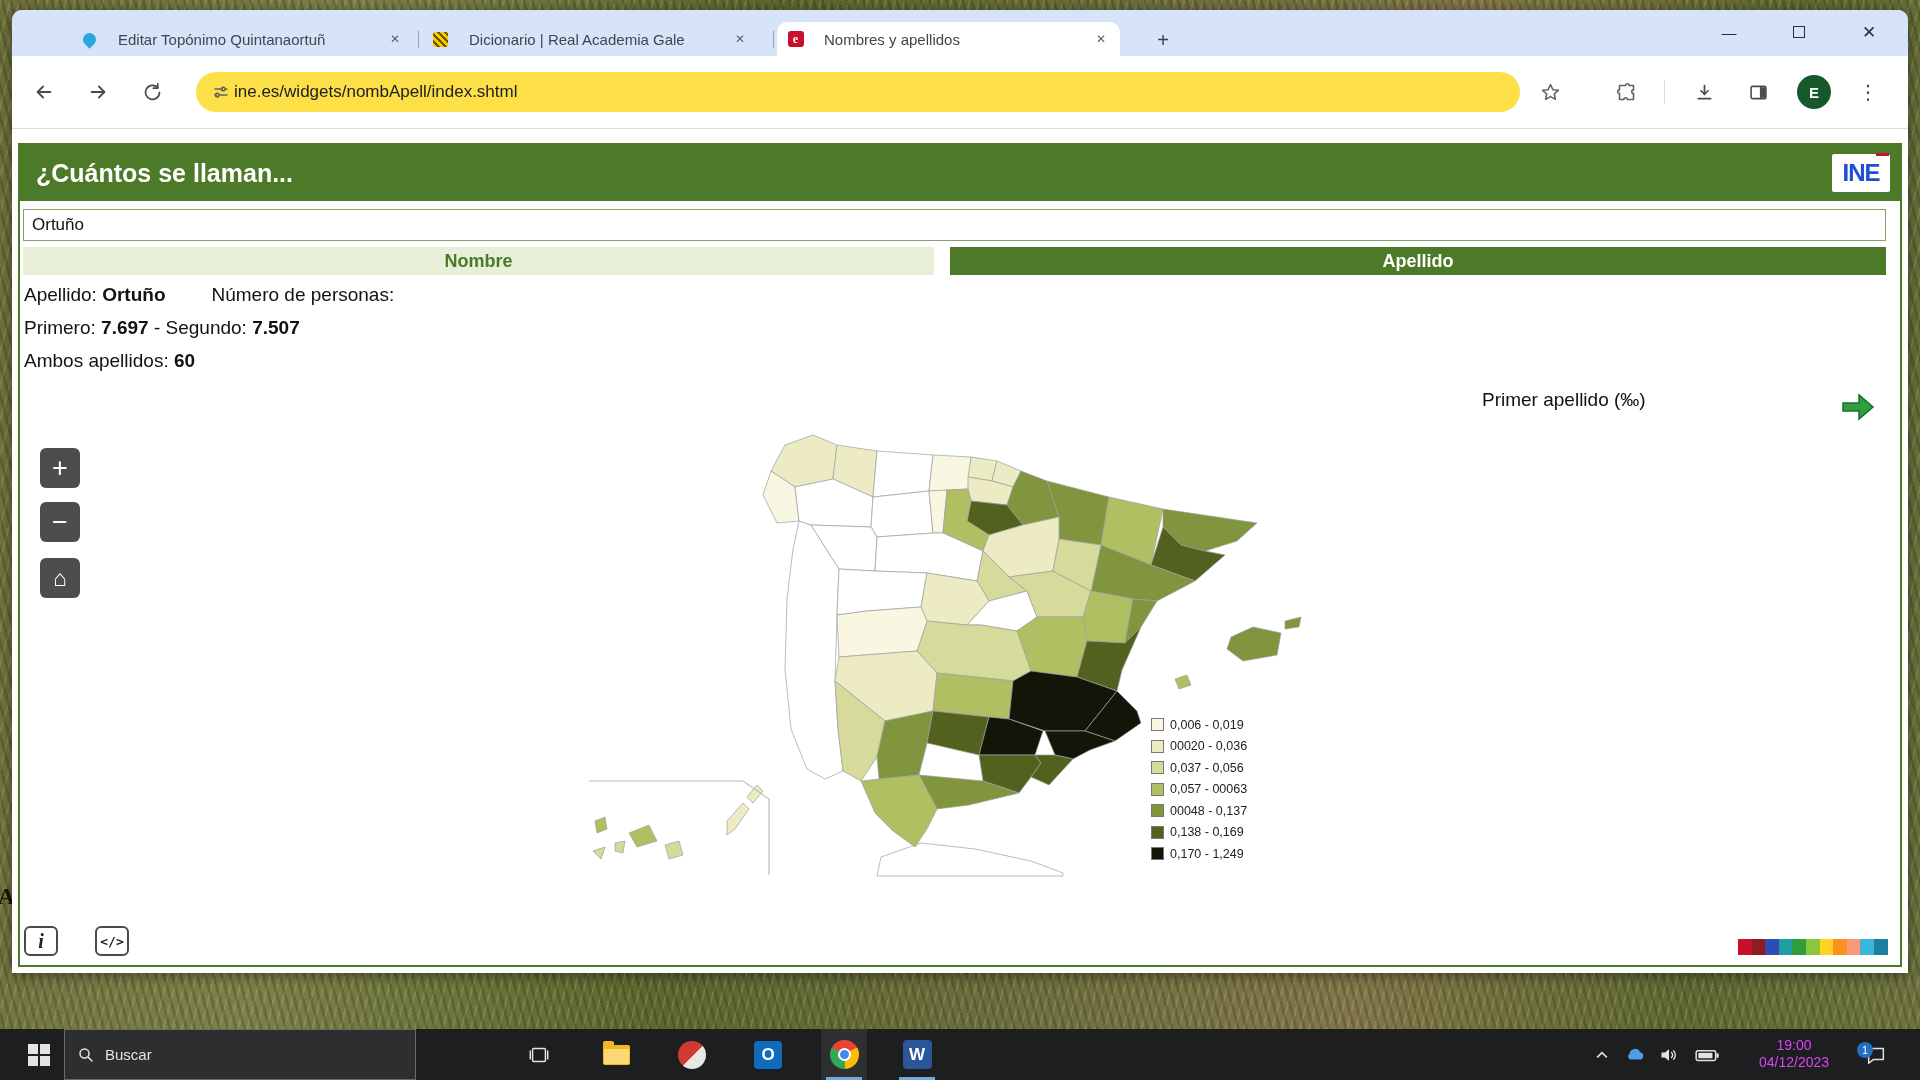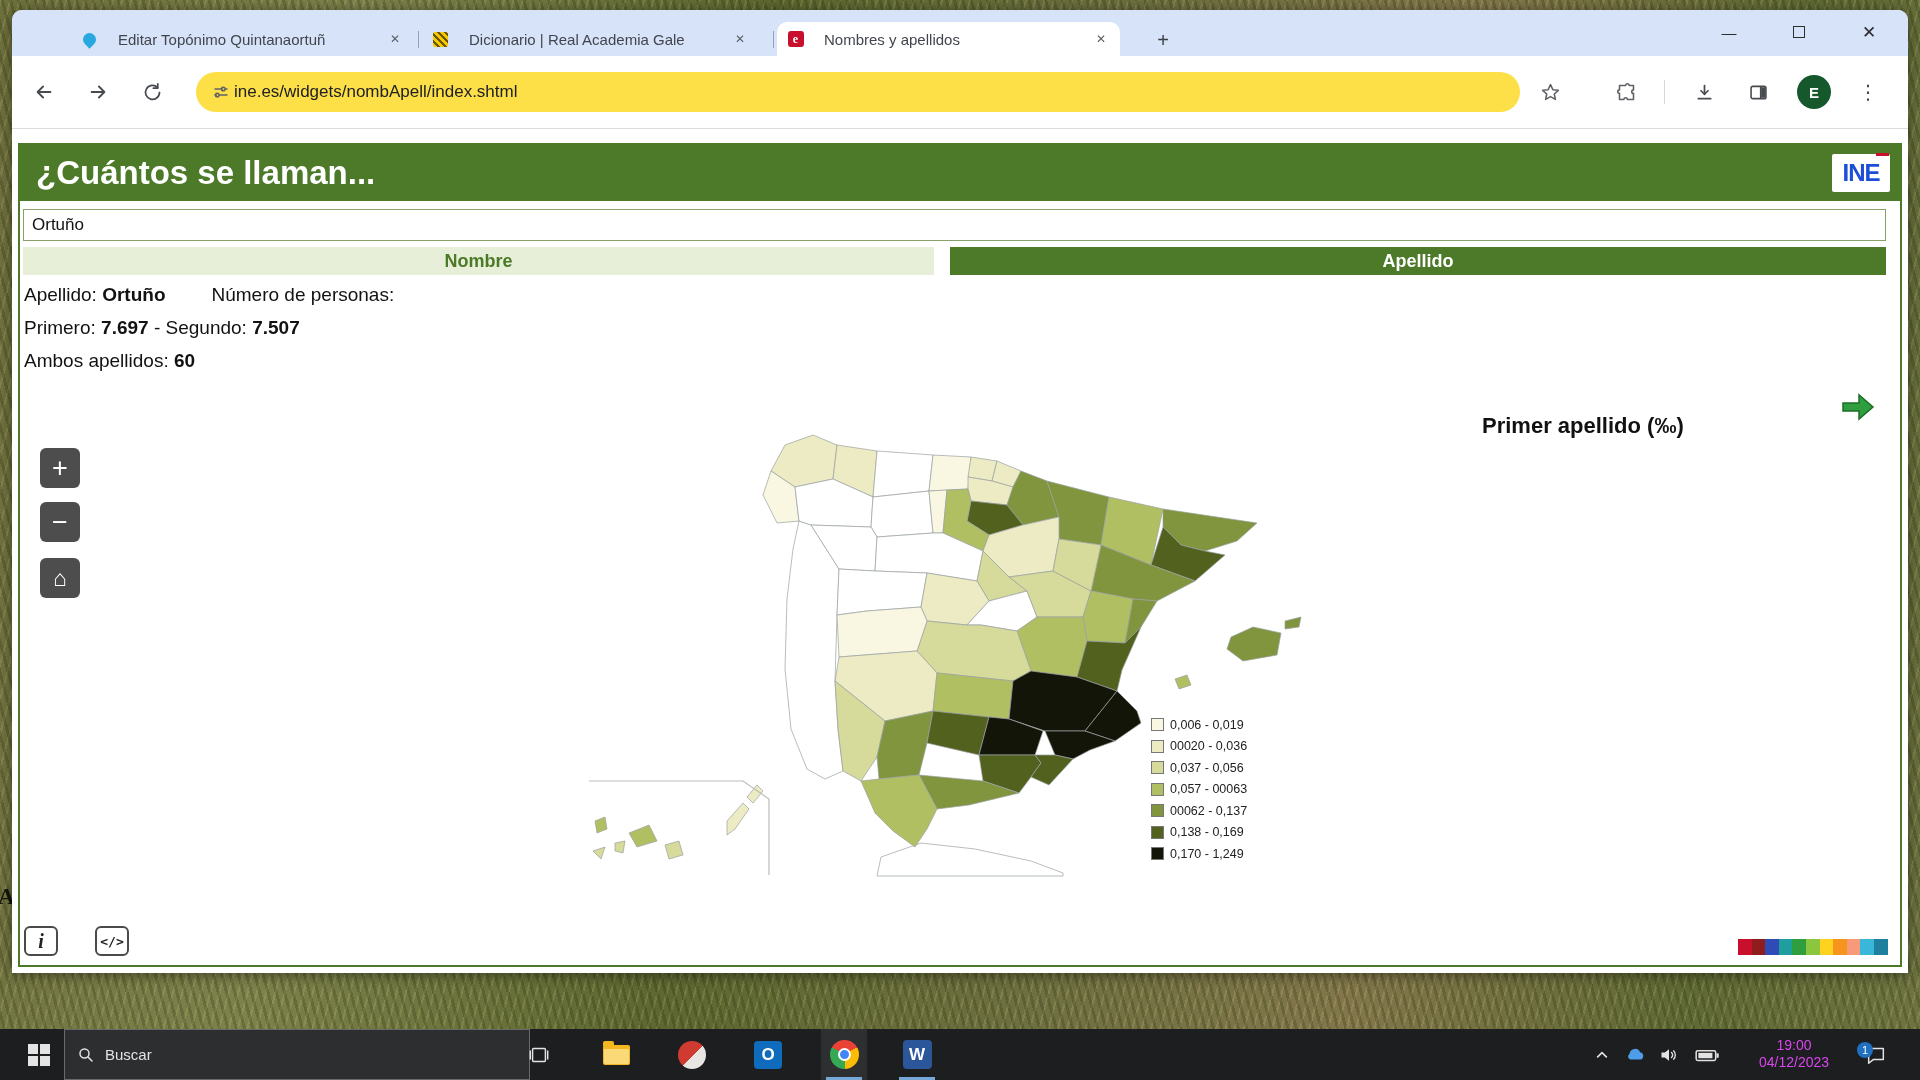--- a/index.html
+++ b/index.html
@@ -31,49 +31,49 @@
   .toolbar{position:absolute;left:0;top:46px;width:100%;height:72px;background:#fff}
   .cbtn{position:absolute;top:16px;width:40px;height:40px;border-radius:50%;display:flex;align-items:center;justify-content:center;color:#5f6368}
   .urlpill{position:absolute;left:184px;top:16px;width:1324px;height:40px;border-radius:20px;background:#fde047;display:flex;align-items:center;gap:4px;padding:0 16px;font-size:17px;color:#202124}
   .kebab{font-size:20px;color:#444}
   .avatar{position:absolute;left:1785px;top:19px;width:34px;height:34px;border-radius:50%;background:#14582c;color:#fff;font-size:15px;font-weight:bold;display:flex;align-items:center;justify-content:center}
   .tooldiv{position:absolute;left:1652px;top:24px;width:1px;height:24px;background:#d5d9de}
   
   .page{position:absolute;left:0;top:118px;width:100%;height:845px;background:#fff;border-top:1px solid #dadce0;overflow:hidden}
   .widget-border{position:absolute;left:6px;top:14px;width:1884px;height:824px;border:2px solid #4c7a28}
   .gheader{position:absolute;left:8px;top:16px;width:1880px;height:56px;background:#4c7a28;display:flex;align-items:center}
-  .gheader .t{color:#fff;font-weight:bold;font-size:33px;margin-left:16px}
+  .gheader .t{color:#fff;font-weight:bold;font-size:25px;margin-left:16px}
   .inelogo{position:absolute;right:10px;top:9px;width:58px;height:38px;background:#fff;border-radius:2px;display:flex;align-items:center;justify-content:center}
   .inelogo .txt{color:#1d4ed8;font-weight:bold;font-size:24px;letter-spacing:-1px;position:relative}
   .inelogo .bar{position:absolute;right:1px;top:-1px;width:13px;height:3px;background:#c8102e}
   .search-input{position:absolute;left:11px;top:80px;width:1863px;height:32px;border:1px solid #8aa06a;padding:0 8px;font-size:17px;color:#111;font-family:"Liberation Sans",sans-serif}
   .wtab{position:absolute;top:118px;height:28px;display:flex;align-items:center;justify-content:center;font-weight:bold;font-size:18px}
   .wtab.nombre{left:11px;width:911px;background:#e7efd8;color:#4c7a28}
   .wtab.apellido{left:938px;width:936px;background:#4c7a28;color:#fff}
   .rline{position:absolute;left:12px;font-size:19px;color:#121212;display:flex;align-items:baseline;white-space:pre}
   .rline b{font-weight:bold}
   .zbtn{position:absolute;left:28px;width:40px;height:40px;background:#4d4d4d;border-radius:6px;color:#fff;display:flex;align-items:center;justify-content:center;font-size:27px}
-  .map-title{position:absolute;left:1470px;top:284px;width:230px;font-weight:bold;font-size:22px;color:#111}
+  .map-title{position:absolute;left:1470px;top:260px;width:230px;font-weight:normal;font-size:19px;color:#111}
   .next-arrow{position:absolute;left:1826px;top:258px;width:40px;height:40px;display:flex;align-items:center;justify-content:center}
   .mapbox{position:absolute;left:573px;top:300px;width:735px;height:448px}
   .mapbox polygon{stroke:#9aa0a0;stroke-width:.7;stroke-linejoin:round}
   .legend{position:absolute;left:1139px;top:585px}
   .lrow{display:flex;align-items:center;gap:6px;height:21.5px}
   .lswatch{width:13px;height:13px;border:1px solid #777;flex:0 0 auto}
   .llabel{font-size:12.5px;color:#222}
   .squarebtn{position:absolute;width:34px;height:30px;border:2px solid #4a4a4a;border-radius:6px;background:#fff;display:flex;align-items:center;justify-content:center;color:#222}
   .info-i{font-family:"Liberation Serif",serif;font-style:italic;font-weight:bold;font-size:20px}
   .code-t{font-family:"DejaVu Sans Mono",monospace;font-weight:bold;font-size:13px}
   .strip{position:absolute;left:1726px;top:810px;display:flex}
   .strip span{width:13.6px;height:16px;display:block}
   
   .taskbar{position:absolute;left:0;top:1029px;width:1920px;height:51px;background:#1d1e20}
   .tbtn{position:absolute;top:0;width:46px;height:51px;display:flex;align-items:center;justify-content:center}
   .underl{position:absolute;left:5px;right:5px;bottom:0;height:3px;background:#76a9d8}
-  .tb-search{position:absolute;left:64px;top:0;width:466px;height:51px;background:#2d2e30;border:1px solid #6a6a6a;display:flex;align-items:center;gap:10px;padding-left:12px;color:#e3e3e3;font-size:15px}
+  .tb-search{position:absolute;left:64px;top:0;width:352px;height:51px;background:#2d2e30;border:1px solid #6a6a6a;display:flex;align-items:center;gap:10px;padding-left:12px;color:#e3e3e3;font-size:15px}
   .startgrid{display:grid;grid-template-columns:10px 10px;grid-template-rows:10px 10px;gap:2px}
   .startgrid i{background:#e4e4e4}
   .folder{position:relative;width:27px;height:20px;background:#f3b821;border-radius:2px}
   .folder:before{content:"";position:absolute;left:0;top:-4px;width:11px;height:5px;background:#f3b821;border-radius:2px 2px 0 0}
   .folder:after{content:"";position:absolute;left:1px;top:4px;right:1px;bottom:1px;background:#fcd977;border-radius:1px}
   .chrome-ball{width:29px;height:29px;border-radius:50%;background:conic-gradient(from -60deg,#ea4335 0 120deg,#fbbc05 120deg 240deg,#34a853 240deg 360deg);display:flex;align-items:center;justify-content:center}
   .chrome-ball i{width:13px;height:13px;border-radius:50%;background:#4285f4;border:2.5px solid #fff}
   .word-ic{width:29px;height:29px;border-radius:4px;background:#2b579a;color:#fff;font-weight:bold;font-size:17px;display:flex;align-items:center;justify-content:center}
   .outlook-ic{width:28px;height:28px;border-radius:4px;background:#0f6cbd;color:#fff;font-weight:bold;font-size:17px;display:flex;align-items:center;justify-content:center}
   .round-ic{width:28px;height:28px;border-radius:50%;background:linear-gradient(135deg,#cf3b30 52%,#e8e6e3 52%)}
@@ -287,21 +287,21 @@
       <div class="lrow">
           <span class="lswatch" style="background: rgb(214, 218, 154);"></span>
           <span class="llabel">0,037 - 0,056</span>
         </div>
       <div class="lrow">
           <span class="lswatch" style="background: rgb(177, 191, 99);"></span>
           <span class="llabel">0,057 - 00063</span>
         </div>
       <div class="lrow">
           <span class="lswatch" style="background: rgb(129, 149, 62);"></span>
-          <span class="llabel">00062 - 0,137</span>
+          <span class="llabel">00048 - 0,137</span>
         </div>
       <div class="lrow">
           <span class="lswatch" style="background: rgb(83, 97, 31);"></span>
           <span class="llabel">0,138 - 0,169</span>
         </div>
       <div class="lrow">
           <span class="lswatch" style="background: rgb(20, 21, 9);"></span>
           <span class="llabel">0,170 - 1,249</span>
         </div>
     </div>

